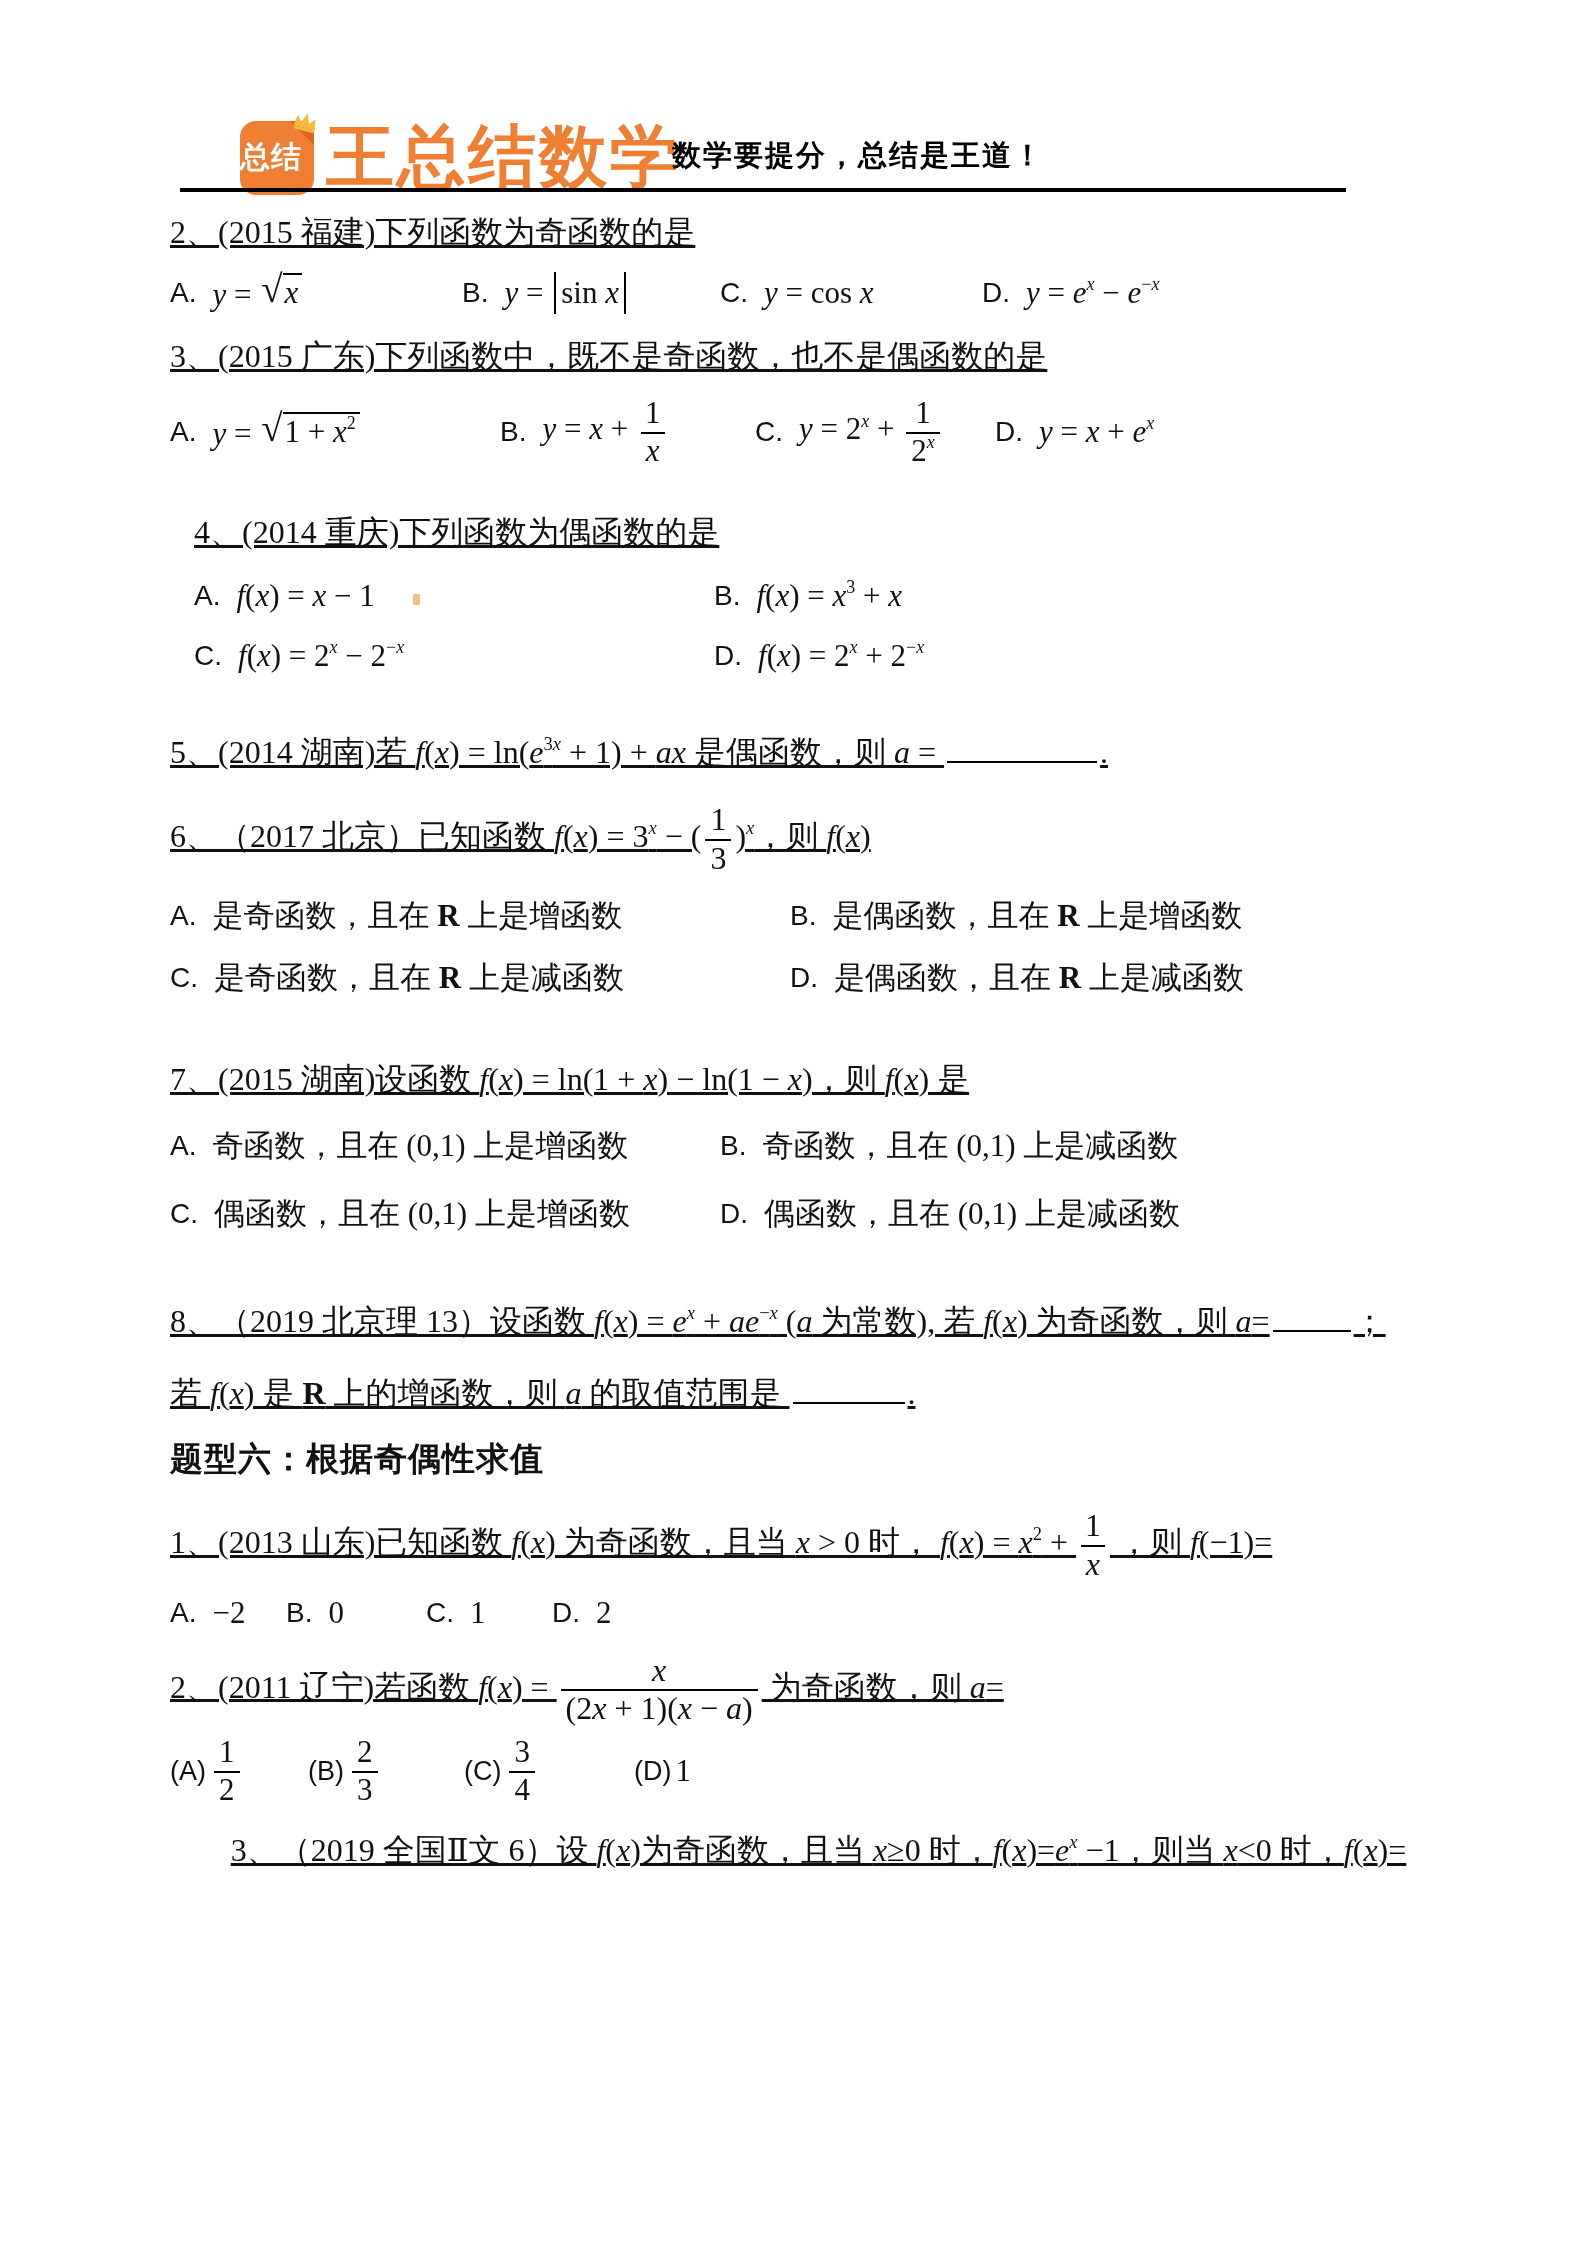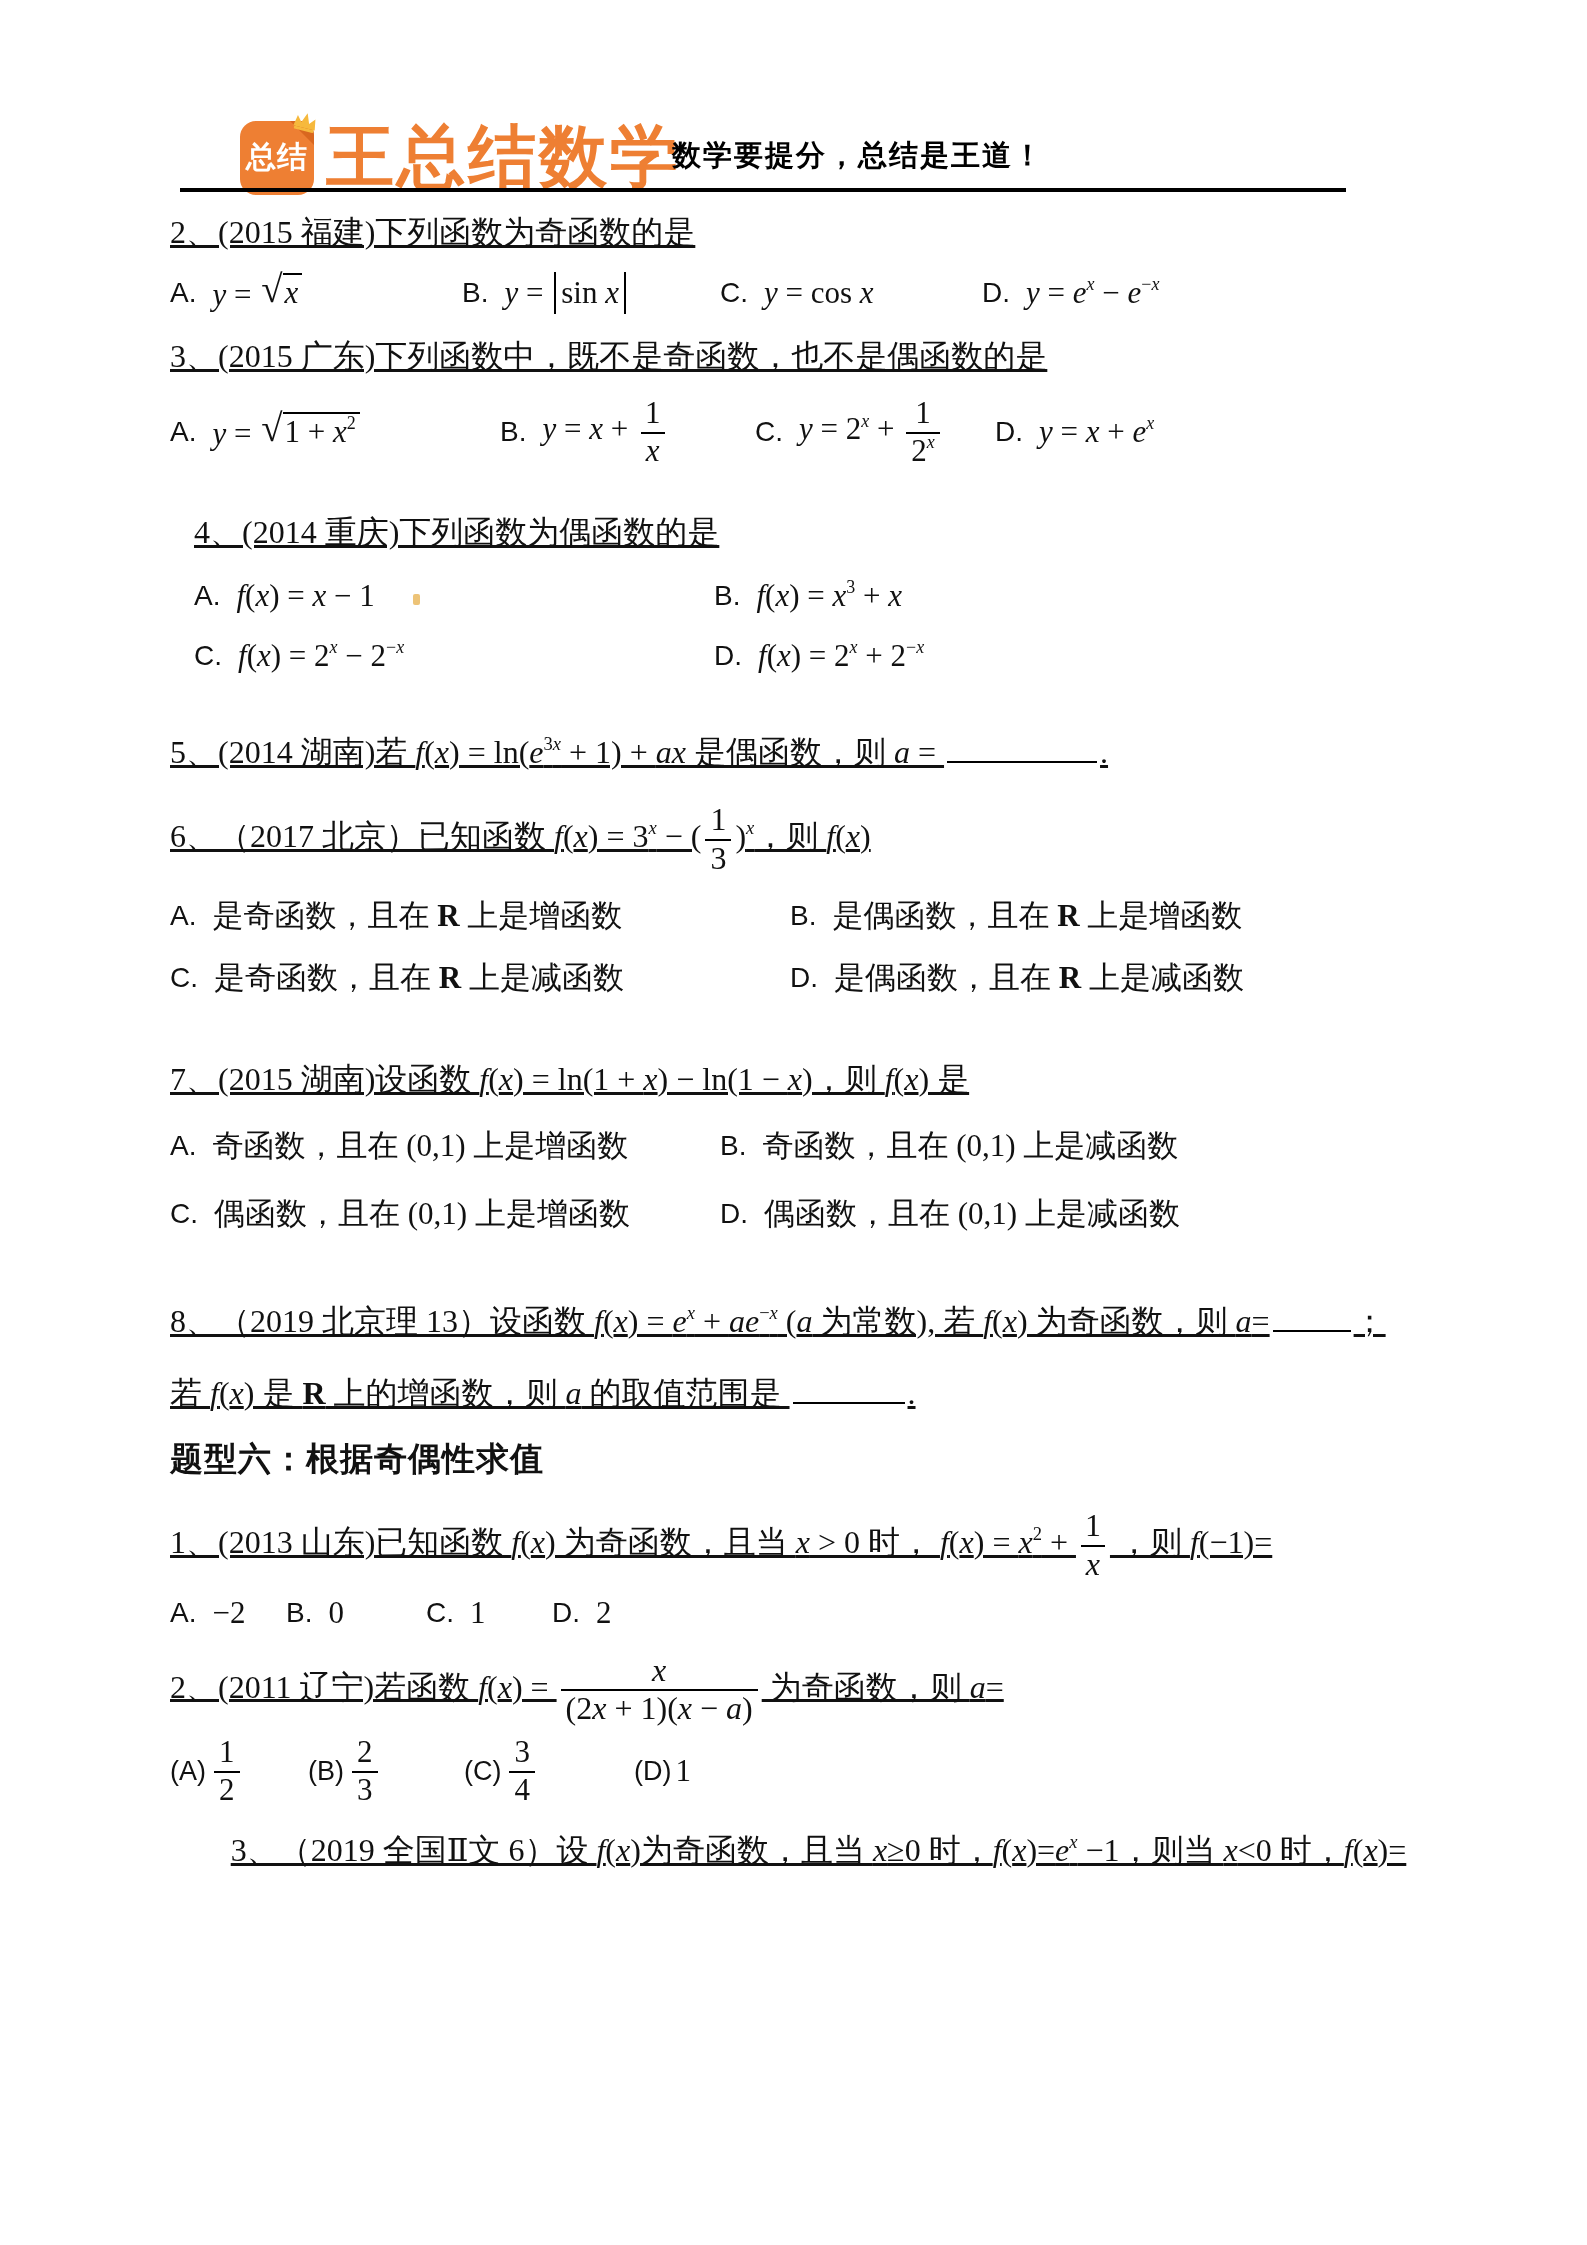--- a/index.html
+++ b/index.html
@@ -2,21 +2,21 @@
 <html><head>
 <meta charset="utf-8">
 <style>
   html,body{margin:0;padding:0;background:#ffffff;}
   .page{position:relative;width:1587px;height:2245px;background:#ffffff;overflow:hidden;
         color:#111;font-family:"Liberation Serif","DejaVu Serif",serif;}
   
   .header{position:relative;height:192px;}
   .logo-row{position:absolute;left:240px;top:112px;display:flex;align-items:center;}
   .badge{position:relative;width:74px;height:74px;background:#ee7f33;border-radius:16px;
-         display:flex;align-items:center;justify-content:center;}
+         display:flex;align-items:center;justify-content:flex-start;}
   .badge-text{color:#fff;font-family:"Liberation Sans","DejaVu Sans",sans-serif;
               font-weight:bold;font-size:30px;letter-spacing:1px;}
   .fold{position:absolute;top:0;right:0;width:0;height:0;
         border-top:24px solid #d9671f;border-left:24px solid transparent;
         border-top-right-radius:14px;}
   .crown{position:absolute;top:-9px;right:-4px;transform:rotate(14deg);}
   .brand-name{margin-left:12px;color:#ee7f33;font-family:"Liberation Sans","DejaVu Sans",sans-serif;
               font-weight:bold;font-size:68px;letter-spacing:3px;}
   .slogan{position:absolute;left:672px;top:136px;font-size:29px;font-weight:700;
           font-family:"Liberation Serif","DejaVu Serif",serif;letter-spacing:2px;color:#000;}

